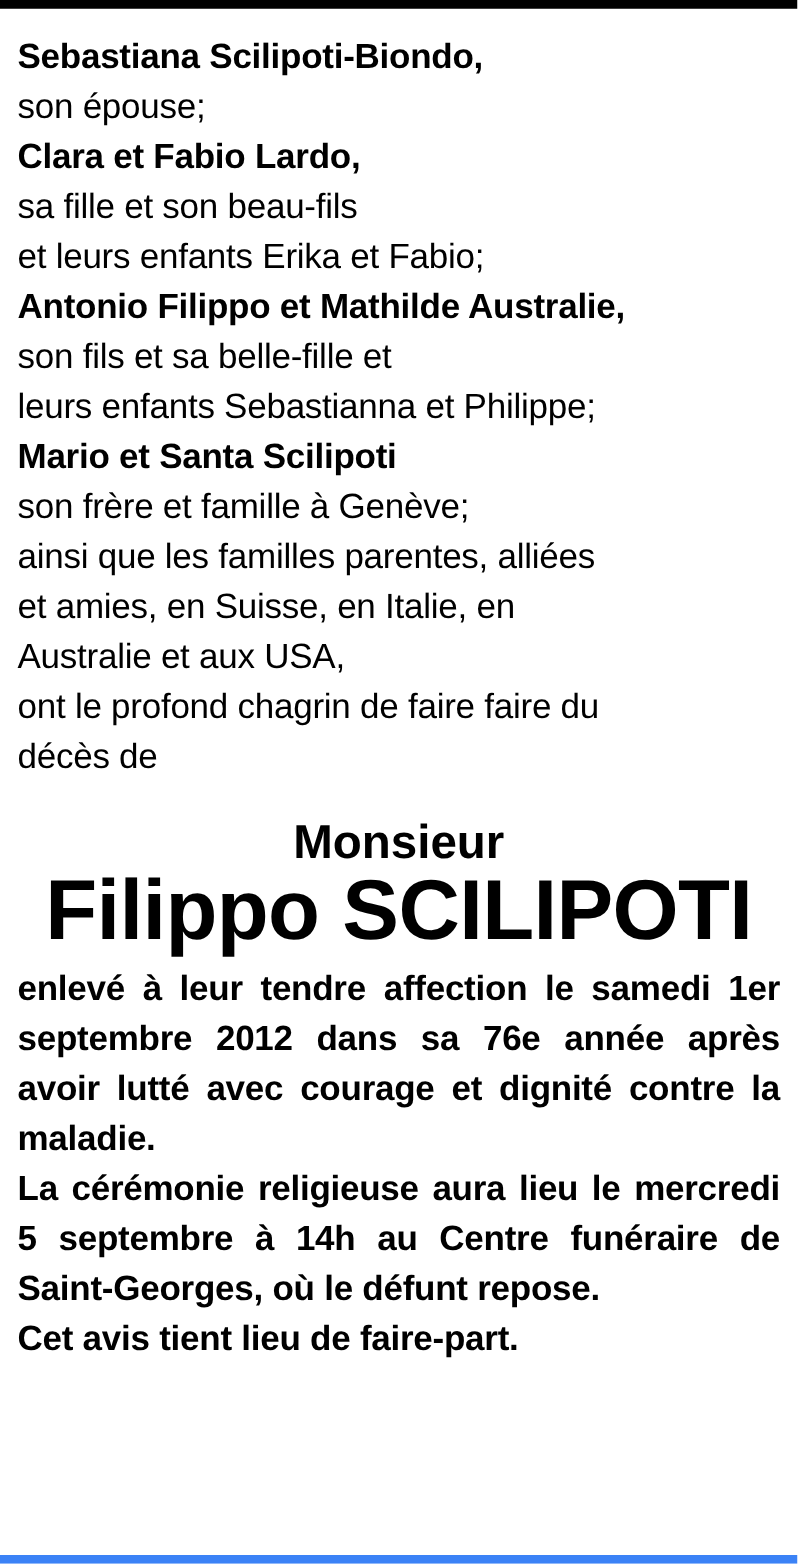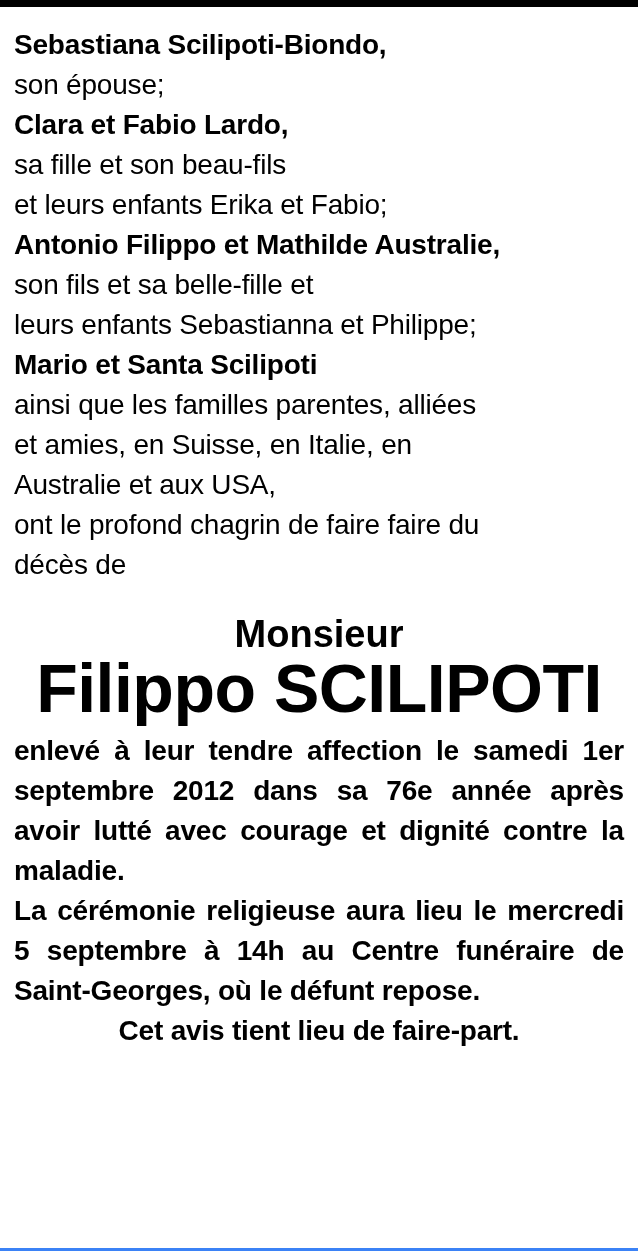--- a/index.html
+++ b/index.html
@@ -12,21 +12,21 @@
     height: 1251px;
     font-family: "Liberation Sans", sans-serif;
     color: #000000;
     overflow: hidden;
   }
   .notice {
     box-sizing: border-box;
     width: 638px;
     height: 1251px;
     border-top: 7px solid #000000;
-    border-bottom: 3px solid #3b82f6;
+    border-bottom: 7px solid #3b82f6;
     padding: 18px 14px 10px 14px;
     background: #ffffff;
   }
   .family-block {
     margin: 0;
   }
   .line {
     font-size: 28px;
     line-height: 40px;
     letter-spacing: -0.2px;
@@ -57,41 +57,42 @@
     font-weight: bold;
   }
   .para {
     font-size: 28px;
     line-height: 40px;
     text-align: justify;
     text-justify: inter-word;
     letter-spacing: -0.2px;
   }
   .para.last {
-    text-align: center;
+    text-align: left;
   }
   .para + .para {
     margin-top: 0;
   }
 </style>
 </head>
 <body>
 
 <div class="notice">
 
   <div class="family-block">
     <div class="line bold">Sebastiana Scilipoti-Biondo,</div>
     <div class="line">son épouse;</div>
     <div class="line bold">Clara et Fabio Lardo,</div>
     <div class="line">sa fille et son beau-fils</div>
     <div class="line">et leurs enfants Erika et Fabio;</div>
     <div class="line bold">Antonio Filippo et Mathilde Australie,</div>
     <div class="line">son fils et sa belle-fille et</div>
     <div class="line">leurs enfants Sebastianna et Philippe;</div>
     <div class="line bold">Mario et Santa Scilipoti</div>
+    <div class="line">son frère et famille à Genève;</div>
     <div class="line">ainsi que les familles parentes, alliées</div>
     <div class="line">et amies, en Suisse, en Italie, en</div>
     <div class="line">Australie et aux USA,</div>
     <div class="line">ont le profond chagrin de faire faire du</div>
     <div class="line">décès de</div>
   </div>
 
   <div class="deceased">
     <div class="title-monsieur">Monsieur</div>
     <div class="name">Filippo SCILIPOTI</div>

